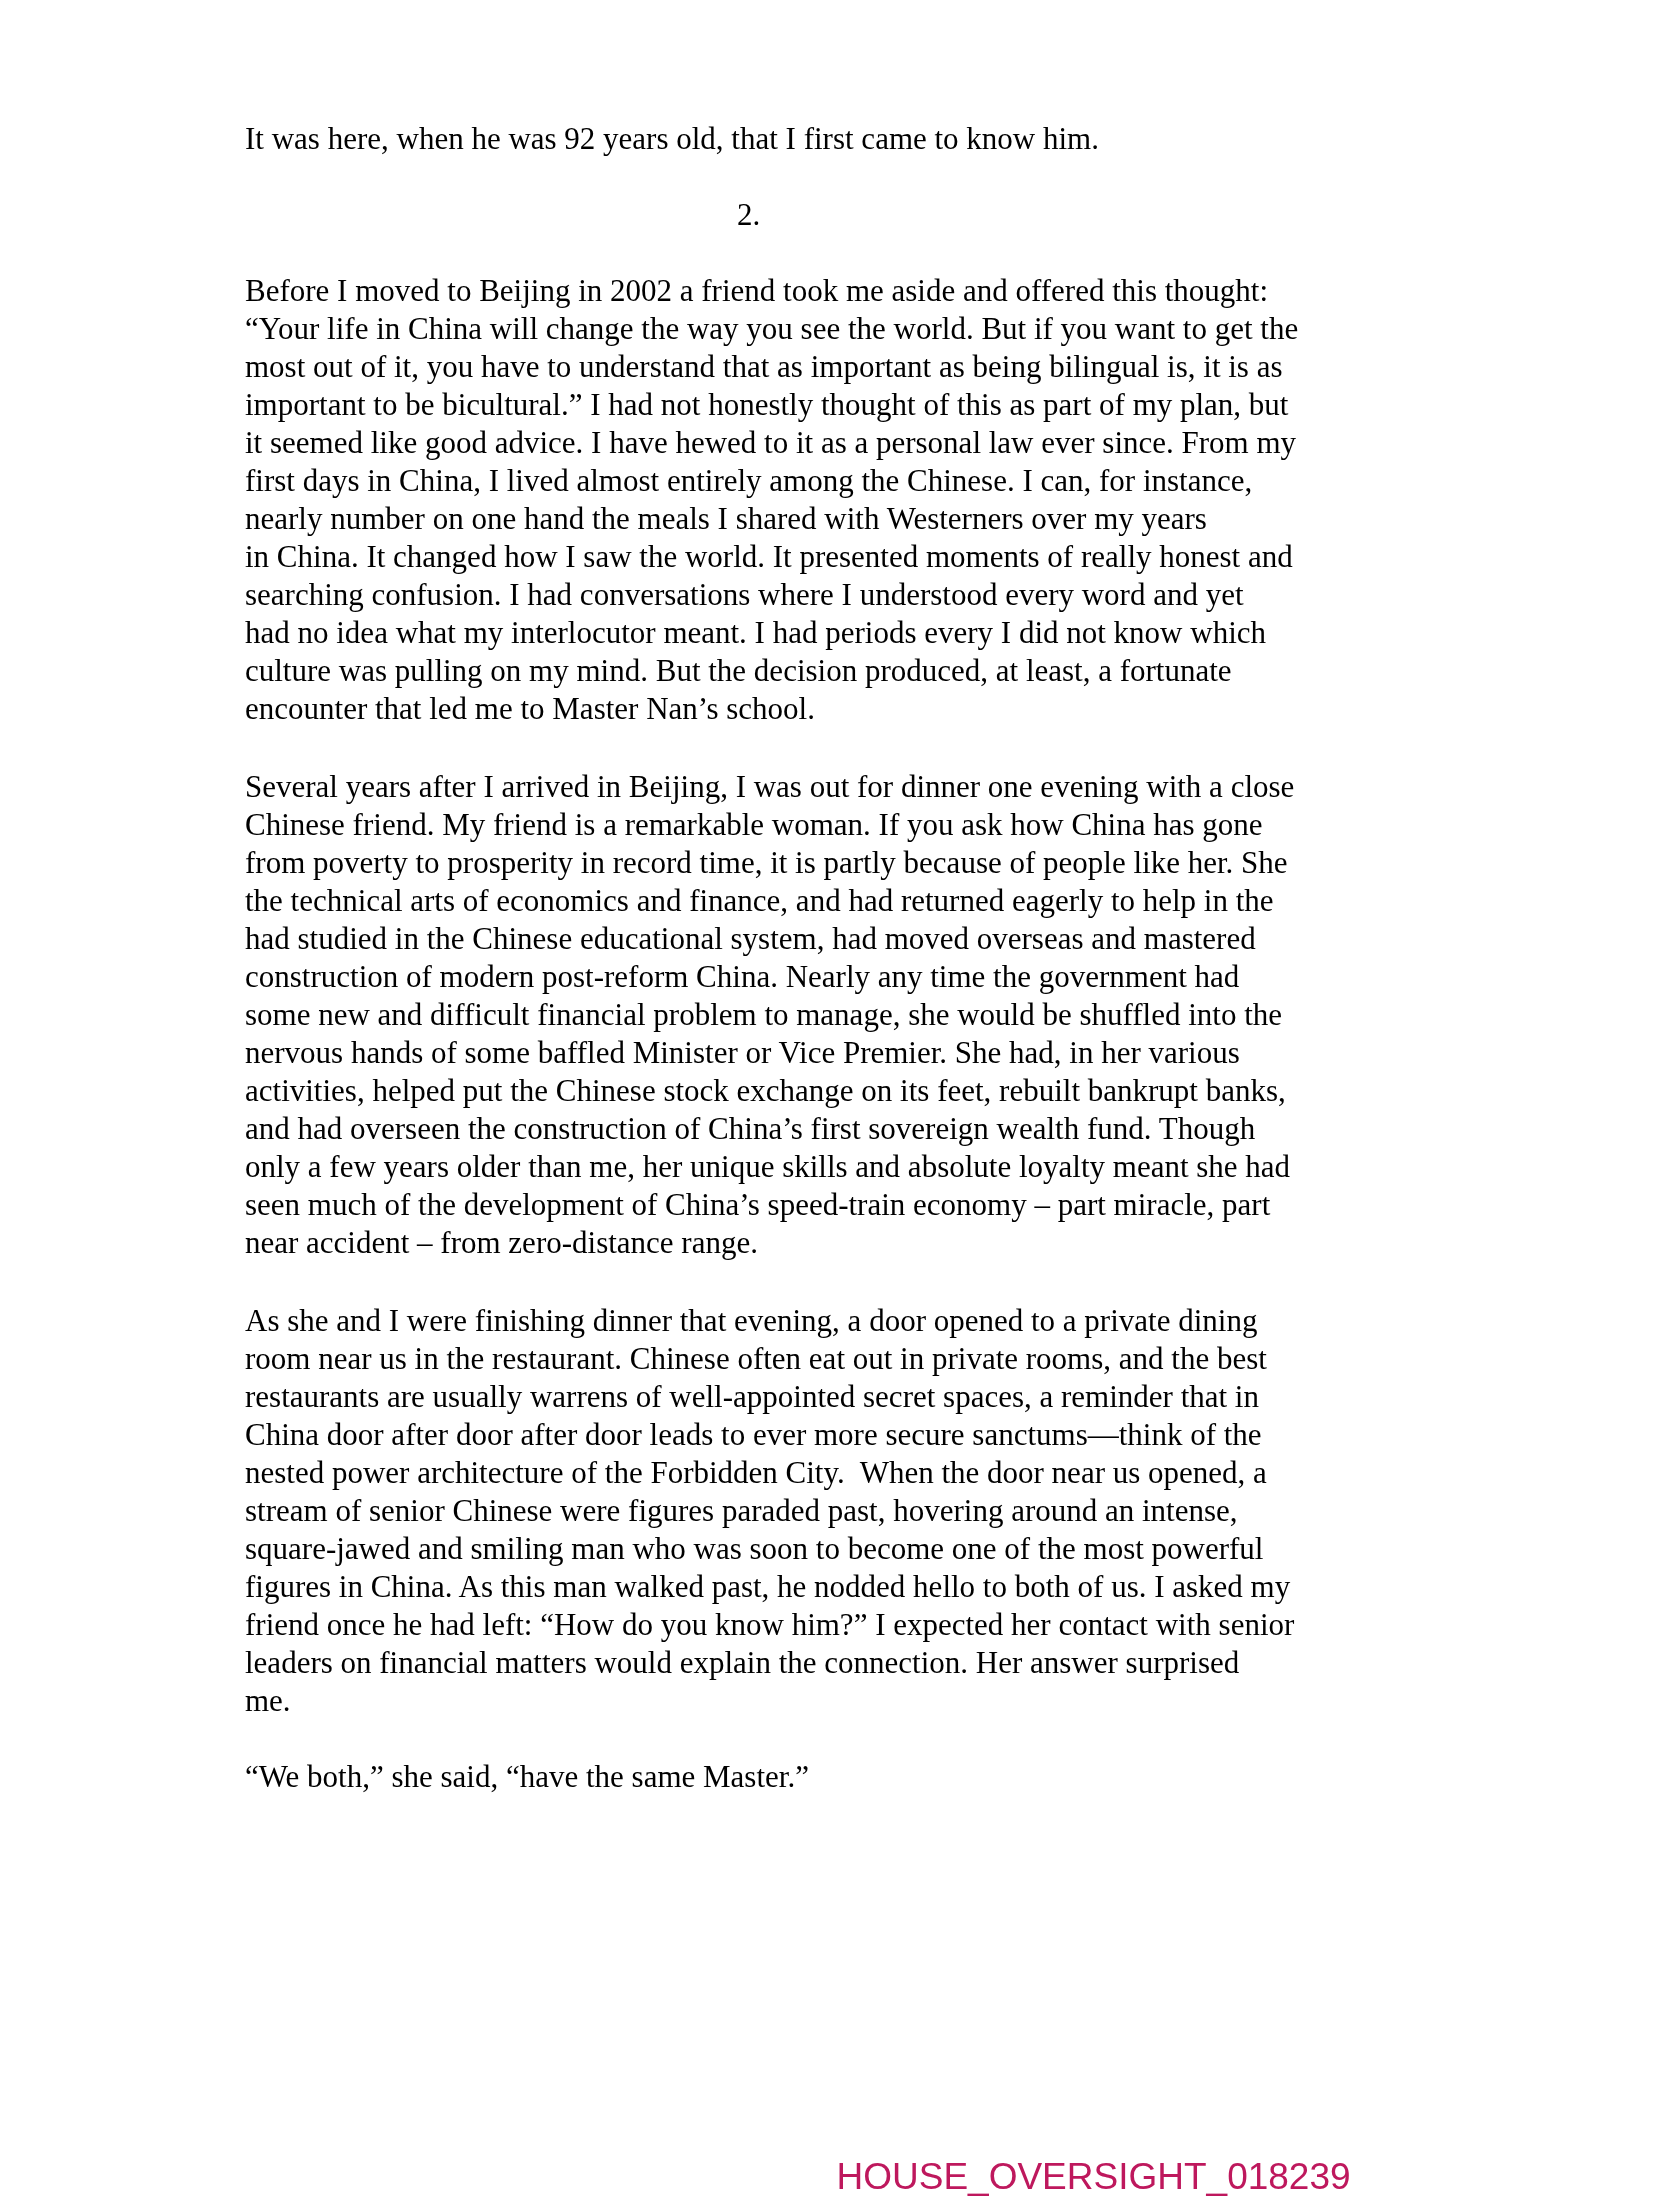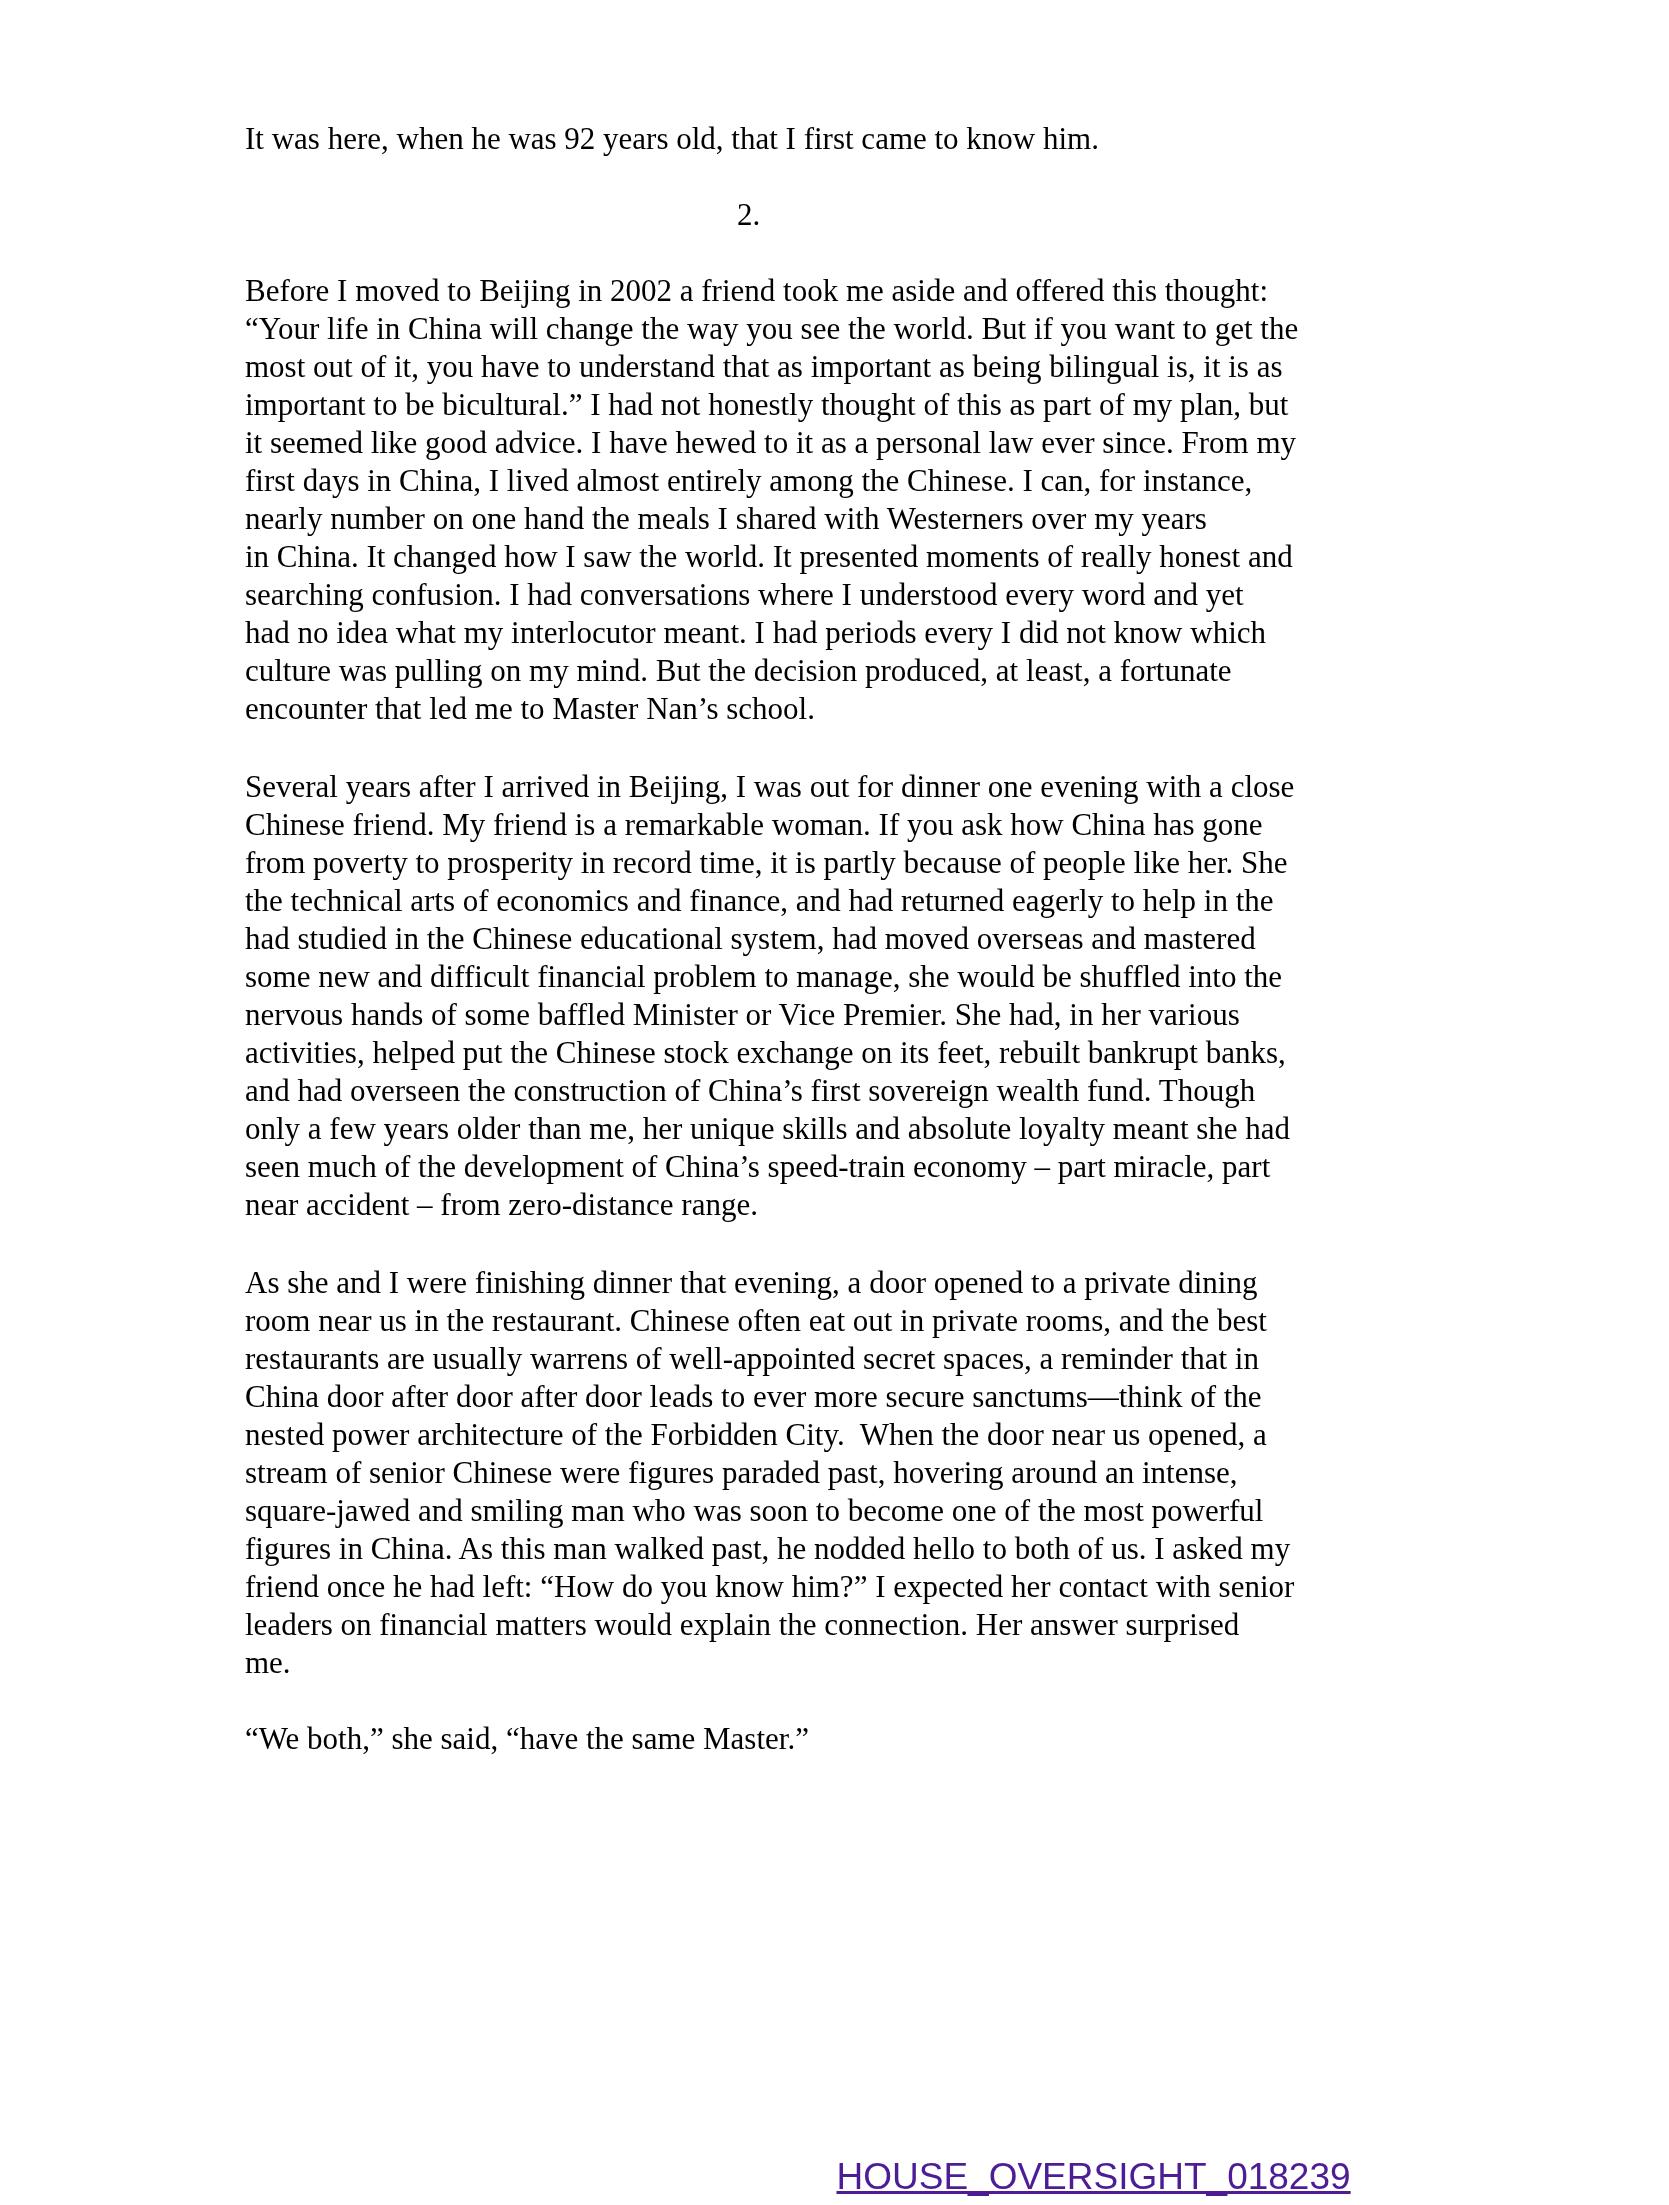--- a/index.html
+++ b/index.html
@@ -42,23 +42,22 @@
     font-size: 31px;
     line-height: 38px;
   }
   .bates-stamp {
     position: absolute;
     top: 2157px;
     right: 16.4px;
     font-family: "Liberation Sans", "DejaVu Sans", sans-serif;
     font-size: 37px;
     line-height: 39px;
-    color: #4c1d95;
+    color: #be185d;
     white-space: pre;
-    text-decoration: underline;
   }
 </style>
 </head>
 <body>
 
 <div class="page">
   <div class="content">
     <div class="block line">It was here, when he was 92 years old, that I first came to know him.</div>
     <div class="block line section-marker">2.</div>
     <div class="block">
@@ -74,20 +73,21 @@
         <div class="line">had no idea what my interlocutor meant. I had periods every I did not know which</div>
         <div class="line">culture was pulling on my mind. But the decision produced, at least, a fortunate</div>
         <div class="line">encounter that led me to Master Nan’s school.</div>
       </div>
     <div class="block para-gap">
         <div class="line">Several years after I arrived in Beijing, I was out for dinner one evening with a close</div>
         <div class="line">Chinese friend. My friend is a remarkable woman. If you ask how China has gone</div>
         <div class="line">from poverty to prosperity in record time, it is partly because of people like her. She</div>
         <div class="line">the technical arts of economics and finance, and had returned eagerly to help in the</div>
         <div class="line">had studied in the Chinese educational system, had moved overseas and mastered</div>
+        <div class="line">construction of modern post-reform China. Nearly any time the government had</div>
         <div class="line">some new and difficult financial problem to manage, she would be shuffled into the</div>
         <div class="line">nervous hands of some baffled Minister or Vice Premier. She had, in her various</div>
         <div class="line">activities, helped put the Chinese stock exchange on its feet, rebuilt bankrupt banks,</div>
         <div class="line">and had overseen the construction of China’s first sovereign wealth fund. Though</div>
         <div class="line">only a few years older than me, her unique skills and absolute loyalty meant she had</div>
         <div class="line">seen much of the development of China’s speed-train economy – part miracle, part</div>
         <div class="line">near accident – from zero-distance range.</div>
       </div>
     <div class="block para-gap">
         <div class="line">As she and I were finishing dinner that evening, a door opened to a private dining</div>

